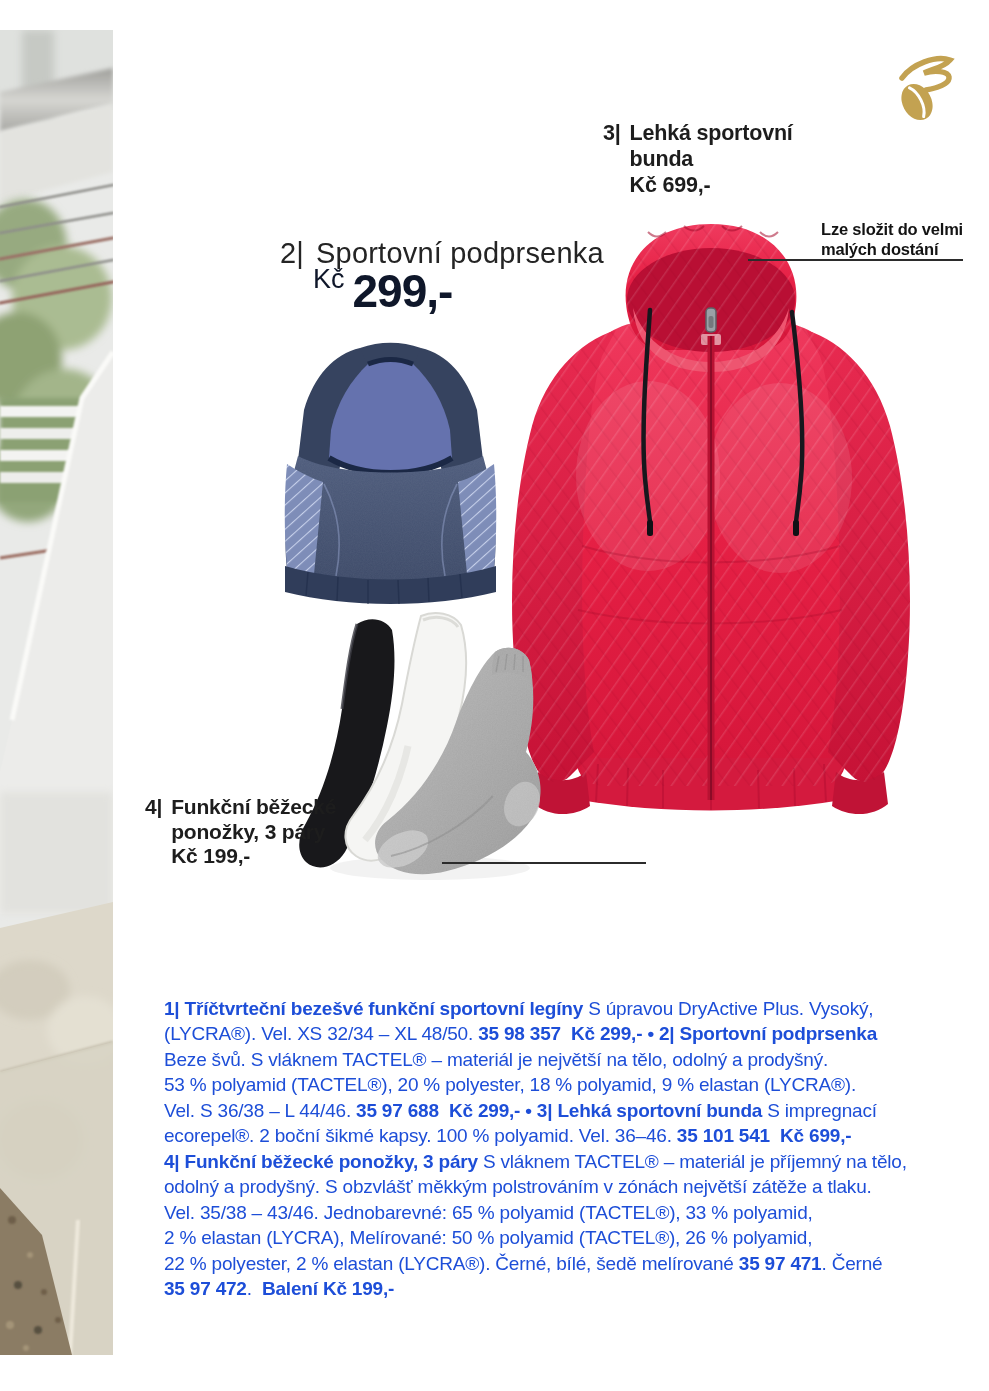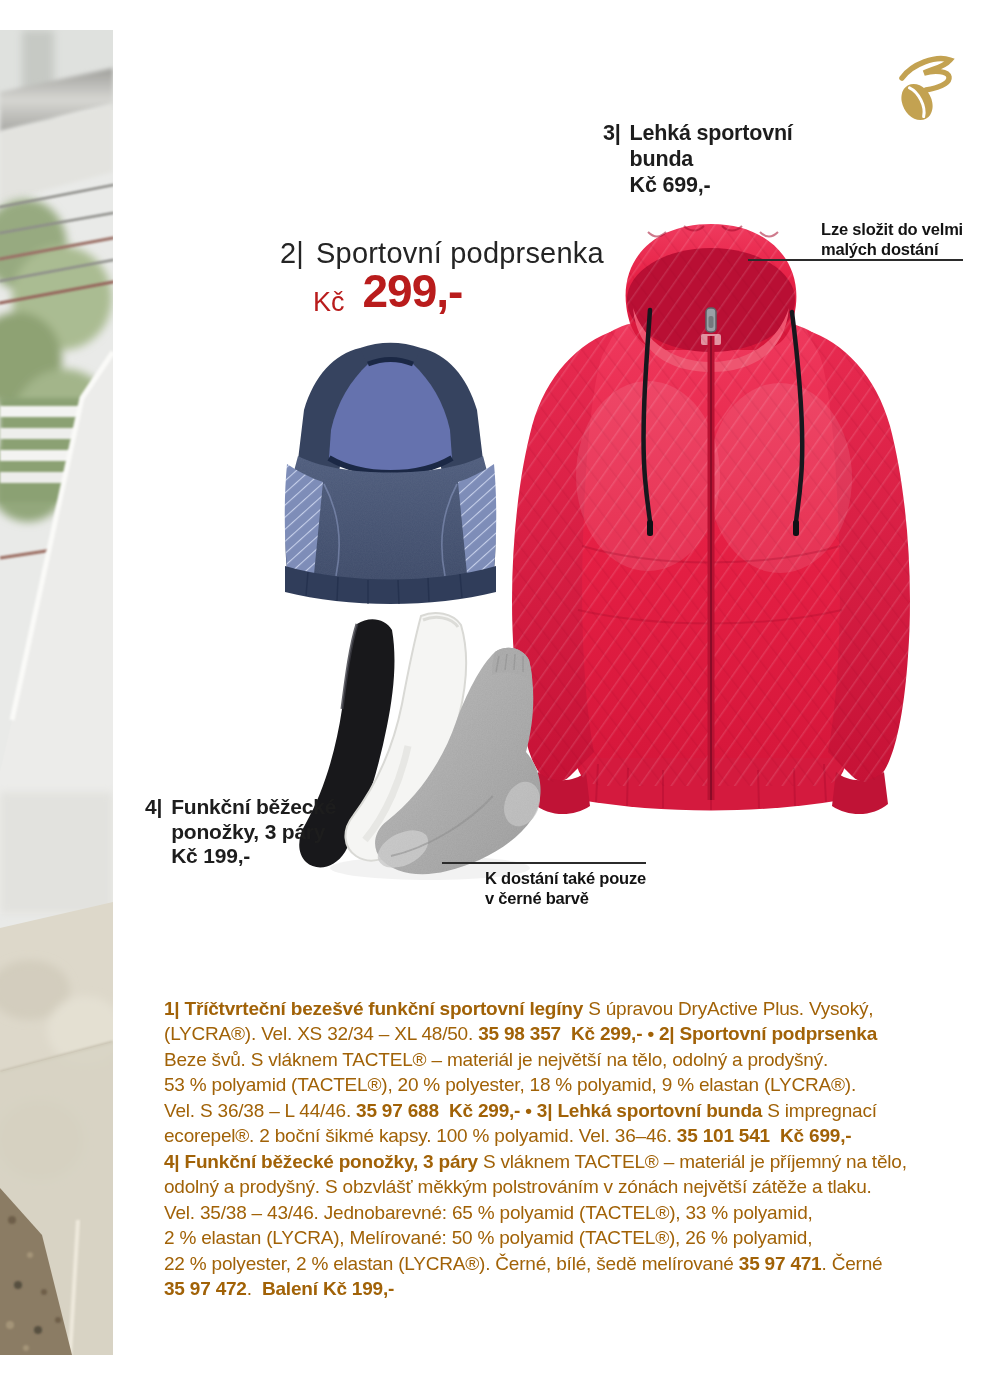--- a/index.html
+++ b/index.html
@@ -9,30 +9,30 @@
 
   
   .label-row{display:flex;gap:9px;font-weight:700;color:#1d1d1d;}
   .jacket-label{font-size:21.5px;line-height:26px;letter-spacing:-0.2px;}
   .socks-label{font-size:21px;line-height:24.5px;letter-spacing:-0.2px;}
   .label-row .idx{flex:0 0 auto;}
   .label-row .lines div{white-space:nowrap;}
 
   
   .bra-title{display:flex;gap:12px;font-size:29px;font-weight:400;color:#242424;letter-spacing:0.2px;white-space:nowrap;}
-  .bra-price{display:flex;align-items:flex-end;gap:18px;white-space:nowrap;color:#b91c1c;}
+  .bra-price{display:flex;align-items:flex-start;gap:8px;white-space:nowrap;color:#0f172a;}
   .bra-price .kc{font-size:27px;font-weight:400;}
   .bra-price .big{font-size:46px;font-weight:700;letter-spacing:-1px;}
 
   
   .note{font-weight:700;font-size:16.5px;line-height:19.5px;text-align:left;color:#131313;letter-spacing:-0.2px;}
   .pointer-line{height:0;border-top:2px solid #2b2b2b;}
 
   
-  .desc{font-size:19px;line-height:25.45px;letter-spacing:-0.2px;color:#a16207;}
+  .desc{font-size:19px;line-height:25.45px;letter-spacing:-0.2px;color:#1d4ed8;}
   .desc .body-line{white-space:pre;}
   .desc .b{font-weight:700;}
 </style>
 </head>
 <body>
 
 <div class="page">
 
   <svg class="abs" style="left:0;top:30px" width="113" height="1325" viewBox="0 0 113 1325">
     <defs>
@@ -298,24 +298,20 @@
   <div class="abs label-row socks-label" style="left:145px;top:795px">
     <span class="idx">4|</span>
     <span class="lines">
       <div>Funkční běžecké</div>
       <div>ponožky, 3 páry</div>
       <div>Kč 199,-</div>
     </span>
   </div>
 
   <div class="abs pointer-line" style="left:442px;top:862px;width:204px"></div>
-  <div class="abs note" style="right:343px;top:869px">
-    <div>K dostání také pouze</div>
-    <div>v černé barvě</div>
-  </div>
 
   <div class="abs desc" style="left:164px;top:996px">
       <div class="body-line"><span class="b">1| Tříčtvrteční bezešvé funkční sportovní legíny</span><span> S úpravou DryActive Plus. Vysoký,</span></div>
       <div class="body-line"><span>(LYCRA®). Vel. XS 32/34 – XL 48/50. </span><span class="b">35 98 357  Kč 299,- • 2| Sportovní podprsenka</span></div>
       <div class="body-line"><span>Beze švů. S vláknem TACTEL® – materiál je největší na tělo, odolný a prodyšný.</span></div>
       <div class="body-line"><span>53 % polyamid (TACTEL®), 20 % polyester, 18 % polyamid, 9 % elastan (LYCRA®).</span></div>
       <div class="body-line"><span>Vel. S 36/38 – L 44/46. </span><span class="b">35 97 688  Kč 299,- • 3| Lehká sportovní bunda</span><span> S impregnací</span></div>
       <div class="body-line"><span>ecorepel®. 2 boční šikmé kapsy. 100 % polyamid. Vel. 36–46. </span><span class="b">35 101 541  Kč 699,-</span></div>
       <div class="body-line"><span class="b">4| Funkční běžecké ponožky, 3 páry</span><span> S vláknem TACTEL® – materiál je příjemný na tělo,</span></div>
       <div class="body-line"><span>odolný a prodyšný. S obzvlášť měkkým polstrováním v zónách největší zátěže a tlaku.</span></div>

